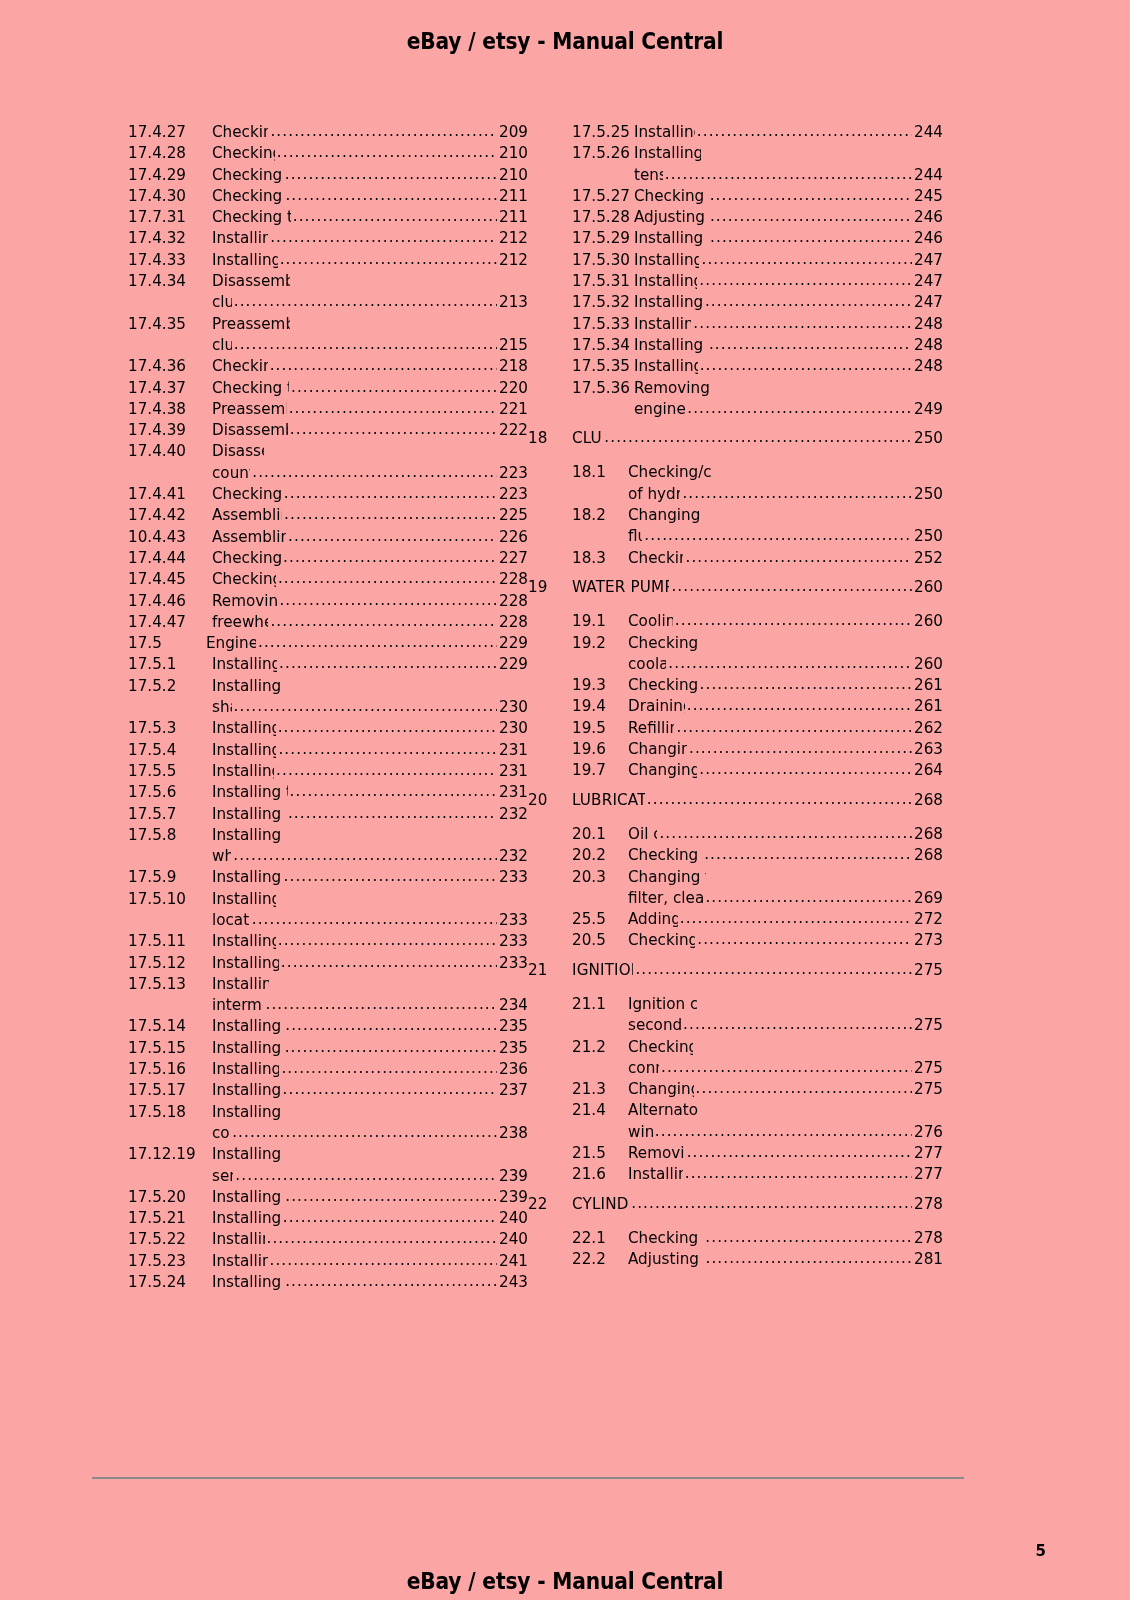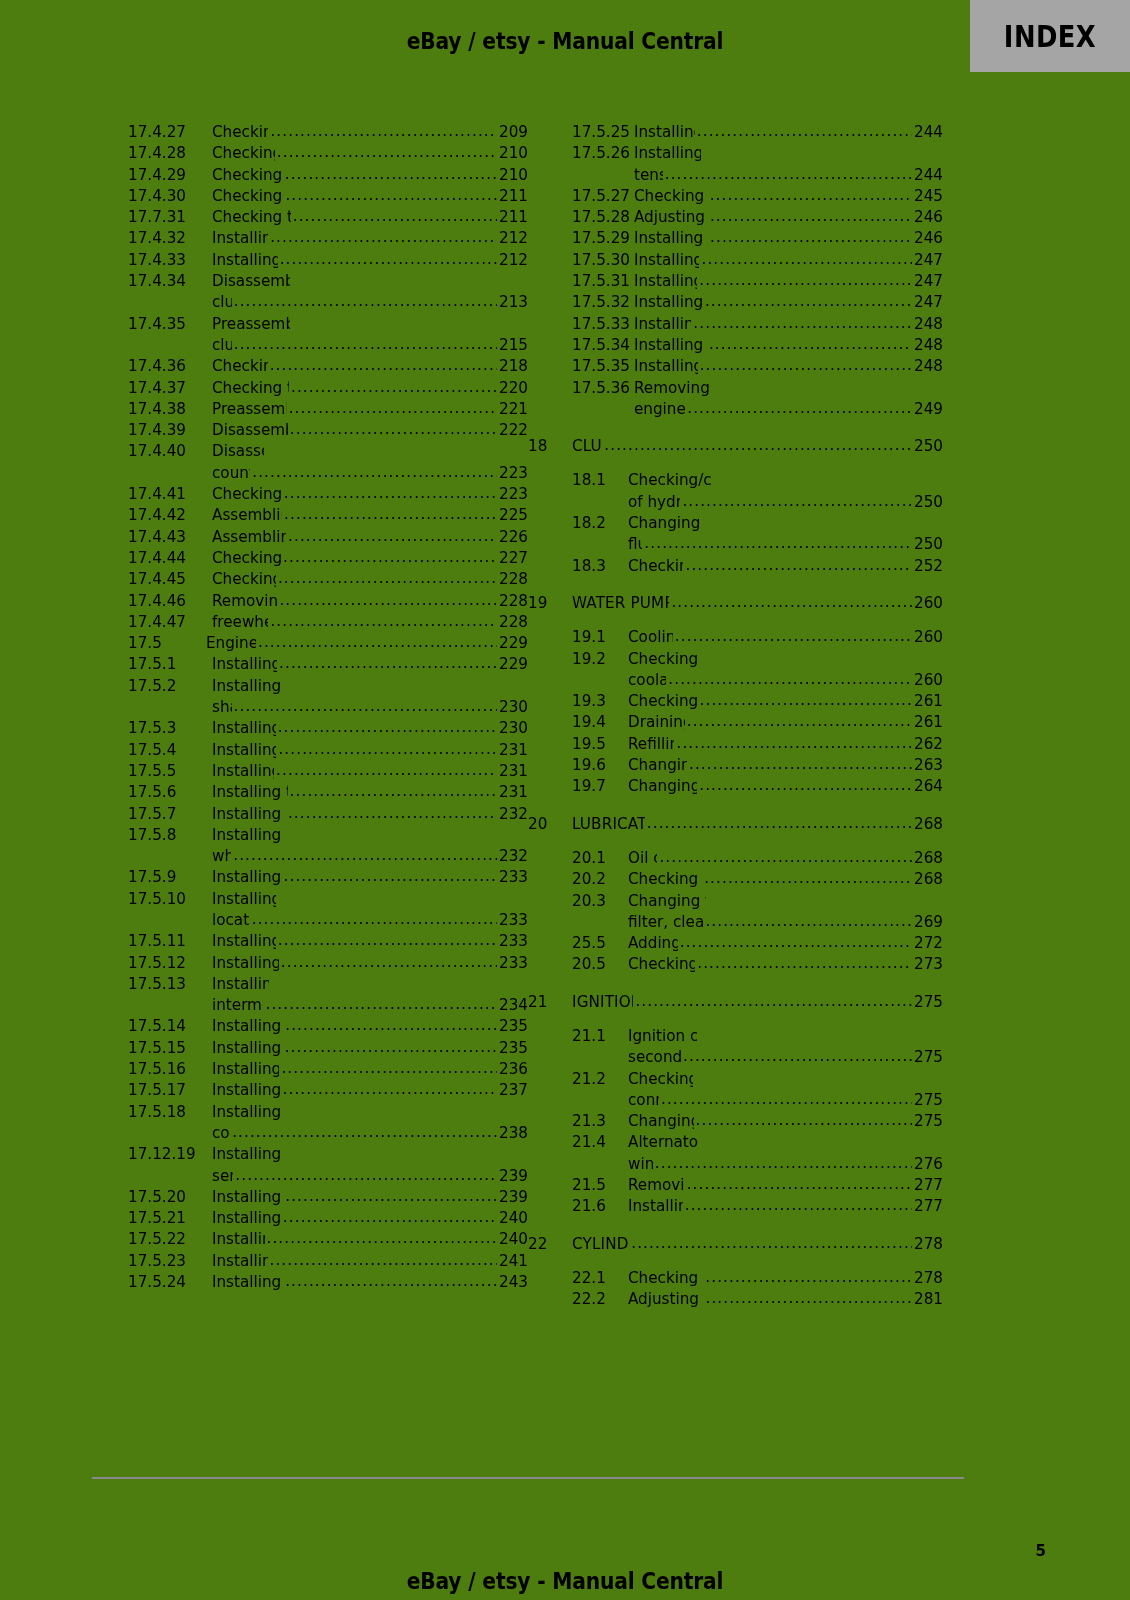--- a/index.html
+++ b/index.html
@@ -6,21 +6,21 @@
   html, body {
     width: 1130px;
     height: 1600px;
     background: #ffffff;
     font-family: "DejaVu Sans", "Liberation Sans", sans-serif;
   }
   .page {
     position: relative;
     width: 1130px;
     height: 1600px;
-    background: #4d7c0f;
+    background: #fca5a5;
     overflow: hidden;
   }
 
   
   .header {
     position: absolute;
     top: 0; left: 0;
     width: 1130px;
     height: 74px;
   }
@@ -138,21 +138,21 @@
   
   .col-right .num { width: 44px; }
   .col-right .pg  { width: 30px; }
   .col-right .lvl1 .num { width: 44px; font-size: 15.2px; }
   .col-right .lvl3 { padding-left: 44px; justify-content: flex-end; }
   .col-right .lvl2 { padding-left: 44px; }
   .col-right .lvl2 .num { width: 56px; }
   .col-right .lvl3 .num { width: 56px; }
   .col-right .lvl3 .body { padding-left: 6px; }
 
-  .chapter { margin-top: 16px; margin-bottom: 13px; }
+  .chapter { margin-top: 8px; margin-bottom: 13px; }
   .chapter .ttl { letter-spacing: 0.15px; }
 
   
   .footer-rule {
     position: absolute;
     top: 1477px;
     left: 92px;
     width: 872px;
     height: 2px;
     background: #8a8a8a;
@@ -181,23 +181,20 @@
     transform-origin: center;
   }
 </style>
 </head>
 <body>
 
 <div class="page">
 
   <div class="header">
     <div class="header-title">eBay / etsy - Manual Central</div>
-    <div class="index-badge">
-      <div class="index-badge-label">INDEX</div>
-    </div>
   </div>
 
   <div class="columns">
     <div class="col col-left" id="col-left">
         <div class="toc-entry lvl3">
           <div class="num">17.4.27</div>
           <div class="body">
             <div class="titleline">
               <span class="ttl">Checking the valves</span>
               <span class="leader"></span>
@@ -364,21 +361,21 @@
           <div class="num">17.4.42</div>
           <div class="body">
             <div class="titleline">
               <span class="ttl">Assembling the main shaft</span>
               <span class="leader"></span>
               <span class="pg">225</span>
             </div>
           </div>
         </div>
         <div class="toc-entry lvl3">
-          <div class="num">17.4.43</div>
+          <div class="num">10.4.43</div>
           <div class="body">
             <div class="titleline">
               <span class="ttl">Assembling the countershaft</span>
               <span class="leader"></span>
               <span class="pg">226</span>
             </div>
           </div>
         </div>
         <div class="toc-entry lvl3">
           <div class="num">17.4.44</div>

